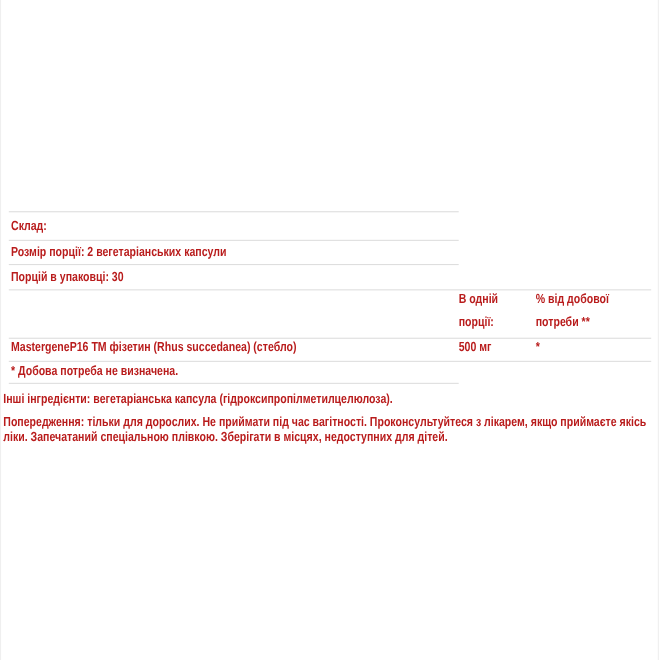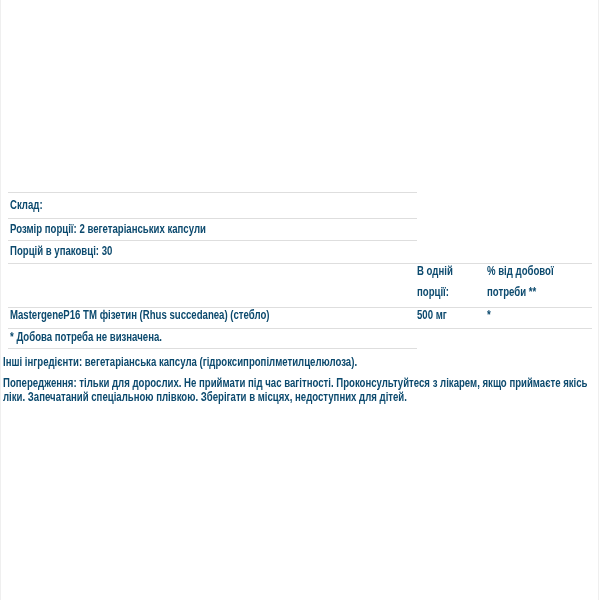--- a/index.html
+++ b/index.html
@@ -7,21 +7,21 @@
     padding: 0;
     background: #ffffff;
   }
   .canvas {
     position: relative;
     width: 600px;
     height: 600px;
     background: #ffffff;
     overflow: hidden;
     font-family: "Liberation Sans", sans-serif;
-    color: #0c4a6e;
+    color: #b91c1c;
   }
   .t {
     position: absolute;
     font-size: 12px;
     font-weight: 700;
     line-height: 12px;
     white-space: nowrap;
     transform: scaleX(0.8);
     transform-origin: 0 50%;
     letter-spacing: 0;

